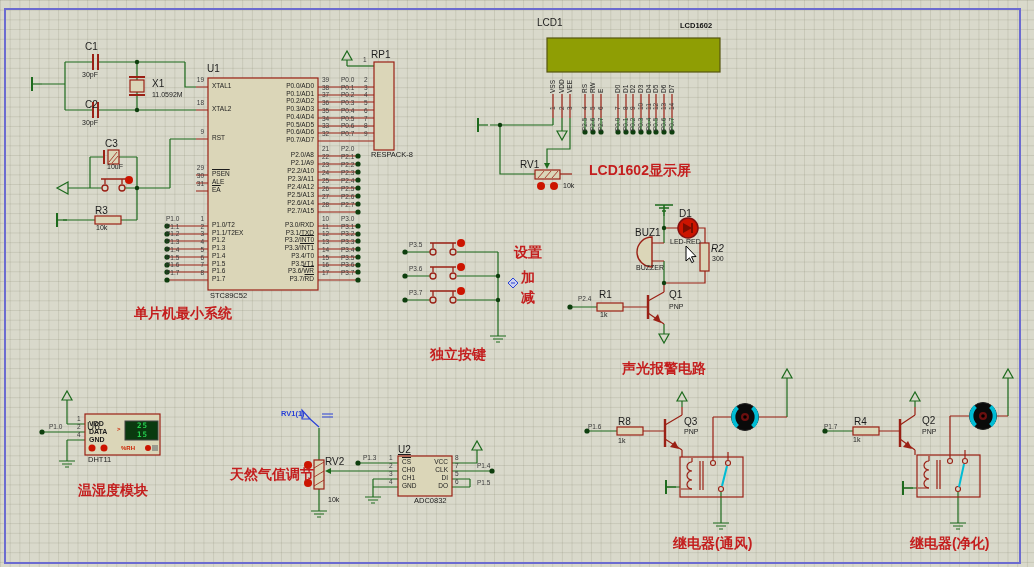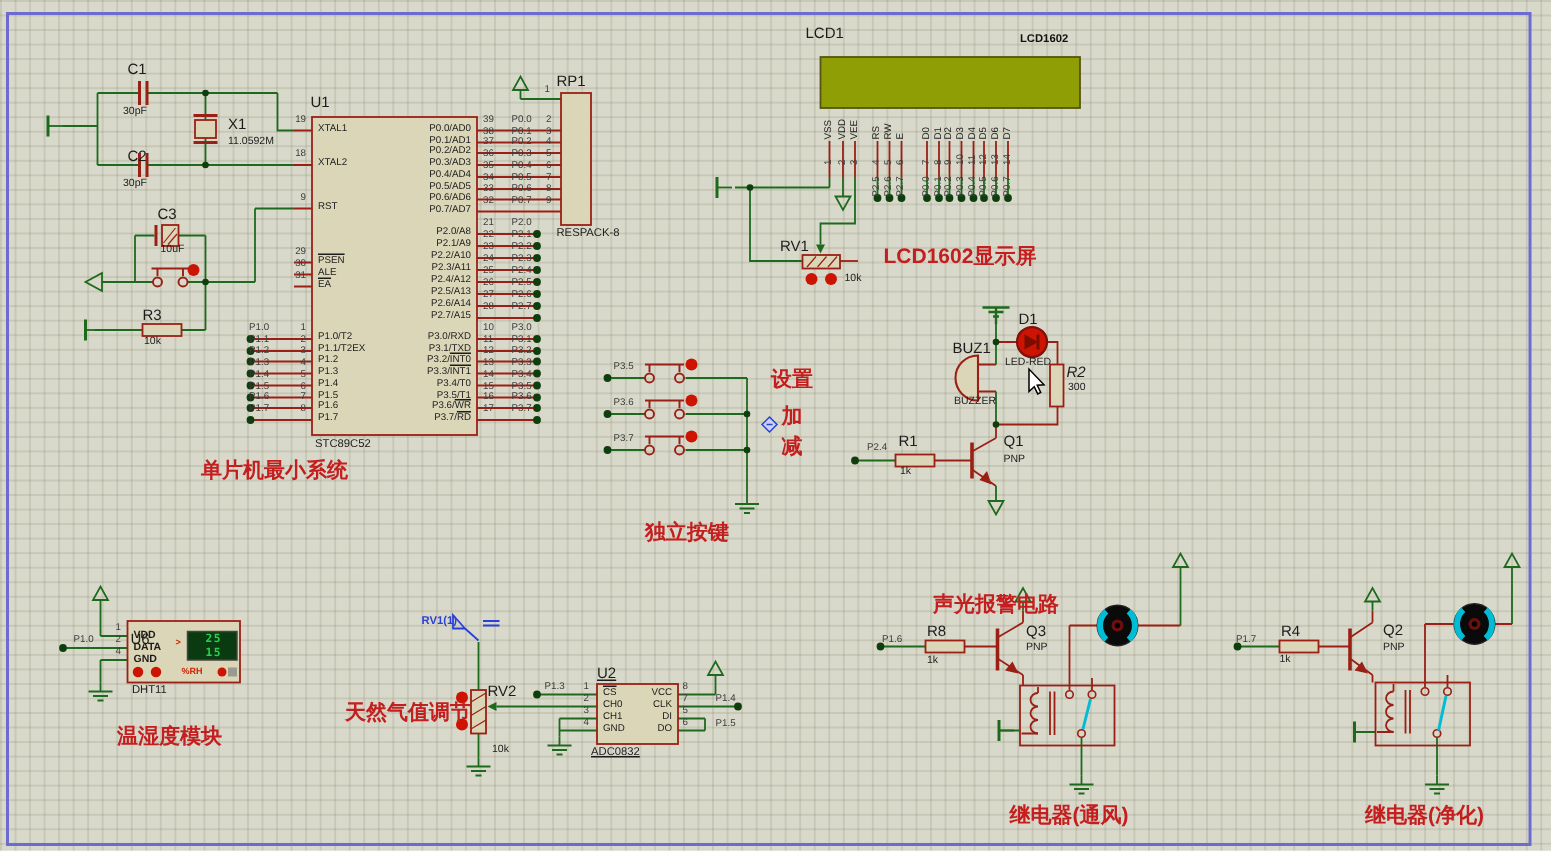--- a/index.html
+++ b/index.html
@@ -502,41 +502,41 @@
       <div class="t v7" style="left: 670px; top: 238px;">LED-RED</div>
       <div class="t ref" style="left: 635px; top: 228px;">BUZ1</div>
       <div class="t v7" style="left: 636px; top: 264px;">BUZZER</div>
       <div class="t ref" style="left: 711px; top: 244px; font-style: italic;">R2</div>
       <div class="t v7" style="left: 712px; top: 255px;">300</div>
       <div class="t ref" style="left: 599px; top: 290px;">R1</div>
       <div class="t v7" style="left: 600px; top: 311px;">1k</div>
       <div class="t ref" style="left: 669px; top: 290px;">Q1</div>
       <div class="t v7" style="left: 669px; top: 303px;">PNP</div>
       <div class="t net" style="left: 578px; top: 296px;">P2.4</div>
-      <div class="t cap" style="left: 622px; top: 361px; margin-top: 34px;">声光报警电路</div>
+      <div class="t cap" style="left: 622px; top: 361px;">声光报警电路</div>
       <div class="t ref" style="left: 87px; top: 422px;">U6</div>
       <div class="t val" style="left: 88px; top: 456px;">DHT11</div>
       <div class="t pin8" style="left: 89px; top: 420px;">VDD</div>
       <div class="t pin8" style="left: 89px; top: 428px;">DATA</div>
       <div class="t pin8" style="left: 89px; top: 436px;">GND</div>
       <div class="t num" style="left: 77px; top: 416px;">1</div>
       <div class="t num" style="left: 77px; top: 424px;">2</div>
       <div class="t num" style="left: 77px; top: 432px;">4</div>
       <div class="t net" style="left: 49px; top: 424px;">P1.0</div>
       <div class="t seg" style="left: 137px; top: 422px;">25</div>
       <div class="t seg" style="left: 137px; top: 431px;">15</div>
       <div class="t red7" style="left: 121px; top: 445px;">%RH</div>
       <div class="t red7" style="left: 117px; top: 426px;">&gt;</div>
       <div class="t cap" style="left: 78px; top: 483px;">温湿度模块</div>
       <div class="t blue" style="left: 281px; top: 410px;">RV1(1)</div>
       <div class="t ref" style="left: 325px; top: 457px;">RV2</div>
       <div class="t v7" style="left: 328px; top: 496px;">10k</div>
       <div class="t cap" style="left: 230px; top: 467px;">天然气值调节</div>
       <div class="t ref" style="left: 398px; top: 445px; text-decoration: underline;">U2</div>
-      <div class="t val" style="left: 394px; top: 497px; text-decoration: underline;">ADC0832</div>
+      <div class="t val" style="left: 414px; top: 497px;">ADC0832</div>
       <div class="t net" style="left: 363px; top: 455px;">P1.3</div>
       <div class="t net" style="left: 477px; top: 463px;">P1.4</div>
       <div class="t net" style="left: 477px; top: 480px;">P1.5</div>
       <div class="t pin" style="left: 402px; top: 459px;"><span class="ov">CS</span></div>
       <div class="t pin" style="left: 402px; top: 467px;">CH0</div>
       <div class="t pin" style="left: 402px; top: 475px;">CH1</div>
       <div class="t pin" style="left: 402px; top: 483px;">GND</div>
       <div class="t pinr2" style="left: 408px; top: 459px;">VCC</div>
       <div class="t pinr2" style="left: 408px; top: 467px;">CLK</div>
       <div class="t pinr2" style="left: 408px; top: 475px;">DI</div>

